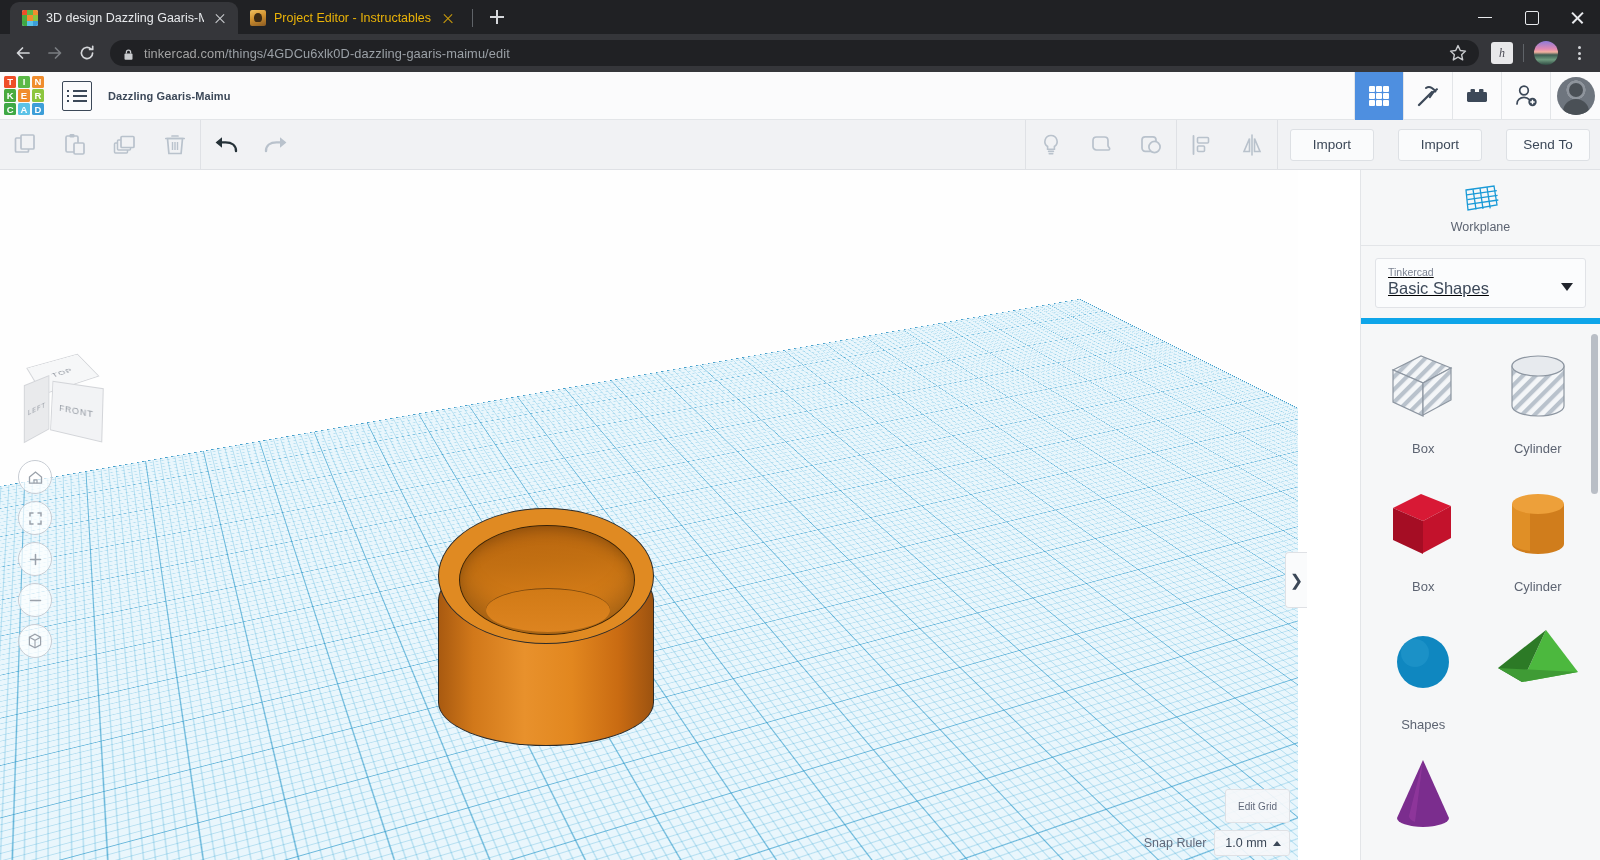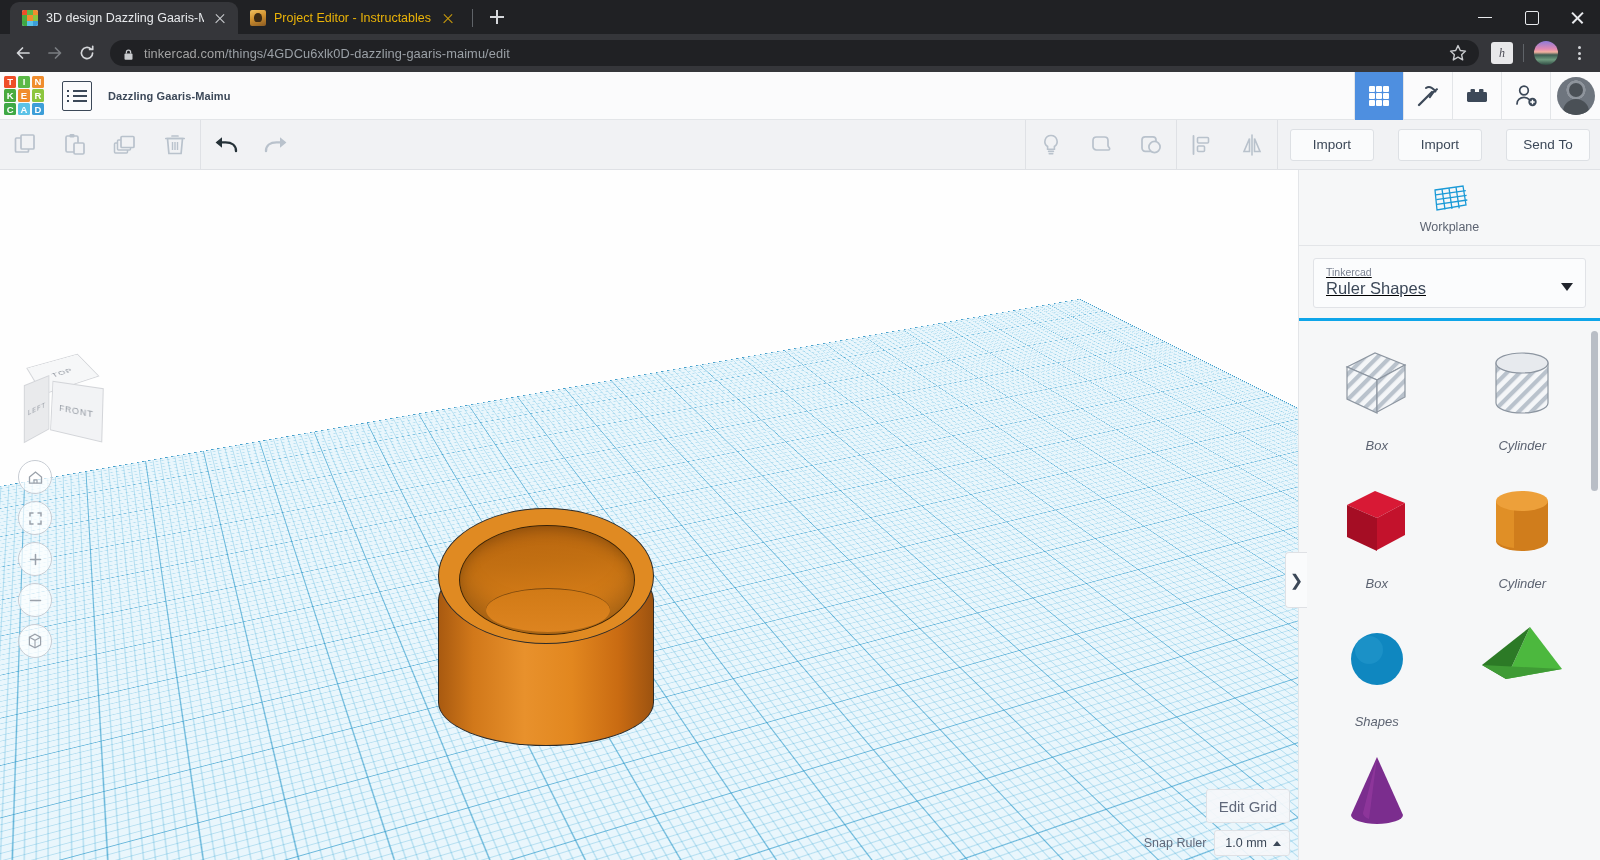--- a/index.html
+++ b/index.html
@@ -270,38 +270,38 @@
     border-radius: 4px 0 0 4px; display: flex; align-items: center; justify-content: center;
     font-size: 16px; color: #3c4858; cursor: pointer; z-index: 6;
   }
 
   .grid-controls {
     position: absolute; right: 8px; bottom: 4px; z-index: 5;
     display: flex; flex-direction: column; align-items: flex-end; gap: 7px;
   }
   .edit-grid {
     height: 20px; padding: 16px 12px; background: rgba(246,247,249,.9);
-    border: 1px solid #dfe1e5; border-radius: 3px; font-size: 15px; color: #60687a;
+    border: 1px solid #dfe1e5; border-radius: 3px; font-size: 10px; color: #60687a;
     display: flex; align-items: center; cursor: pointer;
   }
   .snap-row { display: flex; align-items: center; gap: 8px; }
   .snap-label { font-size: 12.5px; color: #60687a; }
   .snap-select {
     height: 26px; padding: 0 8px 0 10px; background: rgba(246,247,249,.9);
     border: 1px solid #dfe1e5; border-radius: 3px; font-size: 12.5px; color: #3c4858;
     display: flex; align-items: center; gap: 6px; cursor: pointer;
   }
   .caret-up {
     width: 0; height: 0; border-left: 4px solid transparent; border-right: 4px solid transparent;
     border-bottom: 5px solid #3c4858;
   }
 
   
   .rpanel {
-    position: absolute; right: 0; top: 98px; width: 302px; height: 690px;
+    position: absolute; right: 0; top: 98px; width: 240px; height: 690px;
     background: #f6f7f8; border-left: 1px solid #e3e5e8;
     display: flex; flex-direction: column;
   }
   .rp-tools { display: flex; height: 76px; border-bottom: 1px solid #e3e5e8; }
   .rp-tool {
     flex: 1 1 50%; display: flex; flex-direction: column; align-items: center;
     justify-content: center; gap: 5px; cursor: pointer;
   }
   .rp-tool span { font-size: 12.5px; color: #5d6472; }
   .rp-dd-wrap { padding: 12px 14px 10px; text-decoration: underline; }
@@ -311,21 +311,21 @@
   }
   .rp-dd small { display: block; font-size: 10.5px; color: #7c8392; margin-bottom: 1px; }
   .rp-dd strong { display: block; font-size: 16.5px; color: #3c4858; font-weight: normal; }
   .rp-dd .caret-dn {
     position: absolute; right: 12px; top: 24px;
     width: 0; height: 0; border-left: 6px solid transparent; border-right: 6px solid transparent;
     border-top: 8px solid #20242c;
   }
   .rp-shapes {
     flex: 1 1 auto; position: relative; overflow: hidden;
-    border-top: 3px solid #0ea5e9; padding: 16px 8px 8px 8px; font-style: italic;
+    border-top: 6px solid #0ea5e9; padding: 16px 8px 8px 8px;
   }
   .shape-grid {
     display: grid; grid-template-columns: 1fr 1fr; row-gap: 22px; column-gap: 6px;
   }
   .shape-cell {
     display: flex; flex-direction: column; align-items: center; gap: 9px; cursor: pointer;
   }
   .shape-art { width: 92px; height: 92px; position: relative; }
   .shape-label { font-size: 13px; color: #5d6472; }
   .rp-scrollbar {
@@ -639,21 +639,21 @@
               <path d="M5.6 13.8l30.2-4.2M6.3 18.6l30.3-4.3M7 23.4l30.3-4.4"></path>
             </g>
           </svg>
           <span>Workplane</span>
         </div>
       </div>
 
       <div class="rp-dd-wrap">
         <div class="rp-dd">
           <small>Tinkercad</small>
-          <strong>Ruler Shapes</strong>
+          <strong>Basic Shapes</strong>
           <span class="caret-dn"></span>
         </div>
       </div>
 
       <div class="rp-shapes">
         <div class="rp-scrollbar"></div>
         <div class="shape-grid">
 
           <div class="shape-cell">
             <div class="shape-art">

